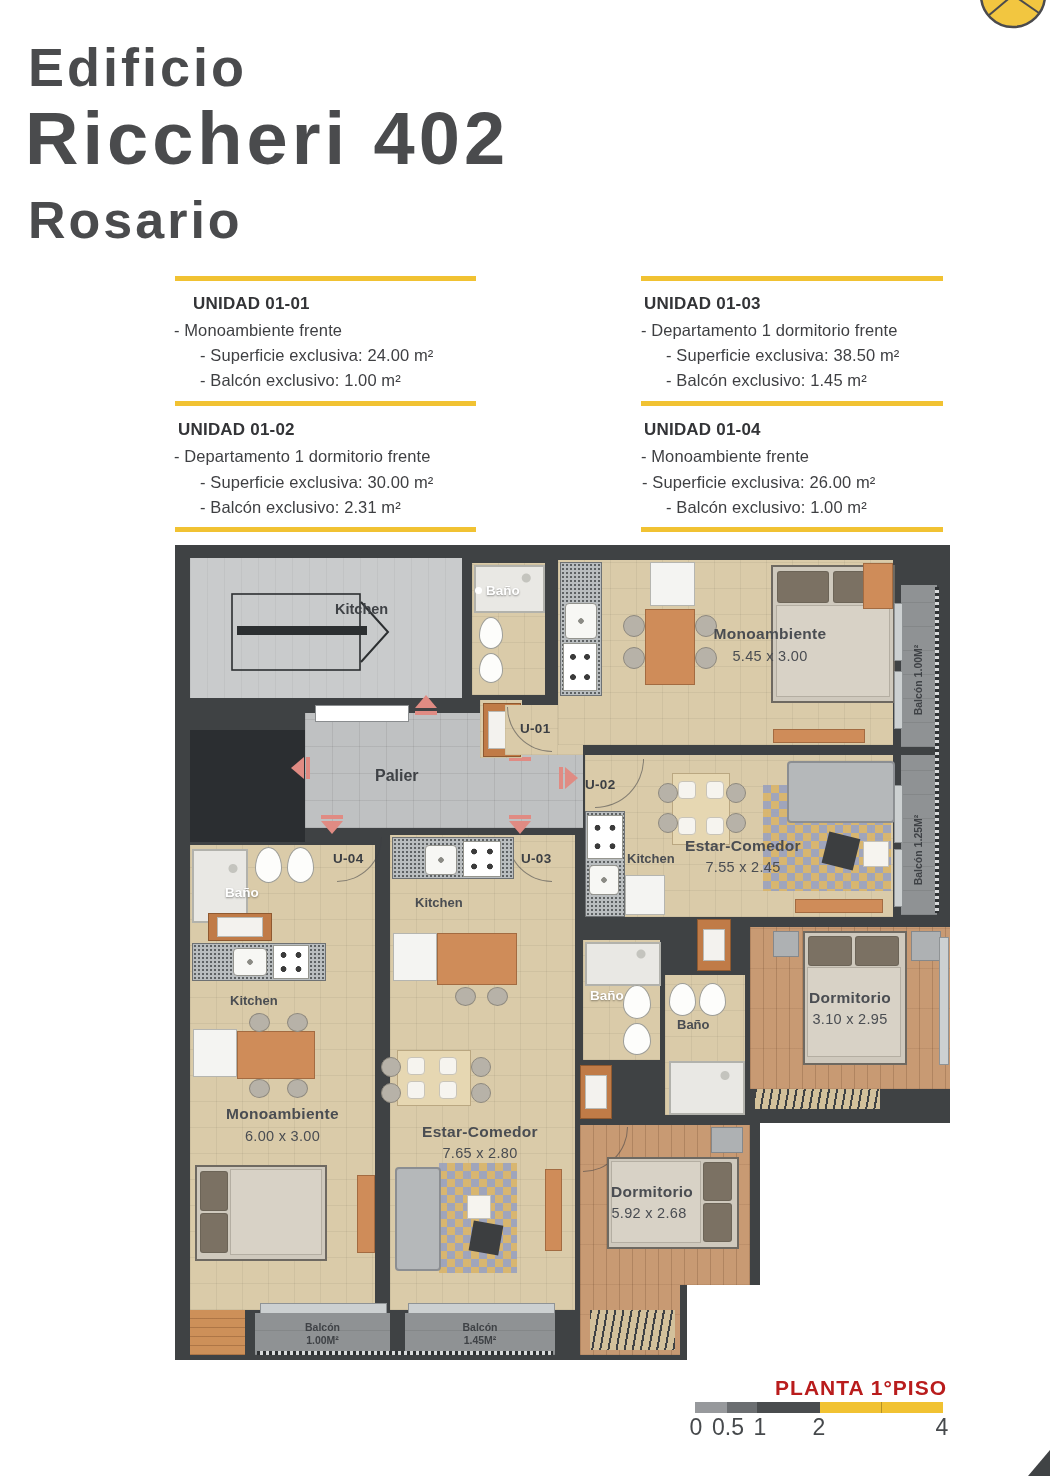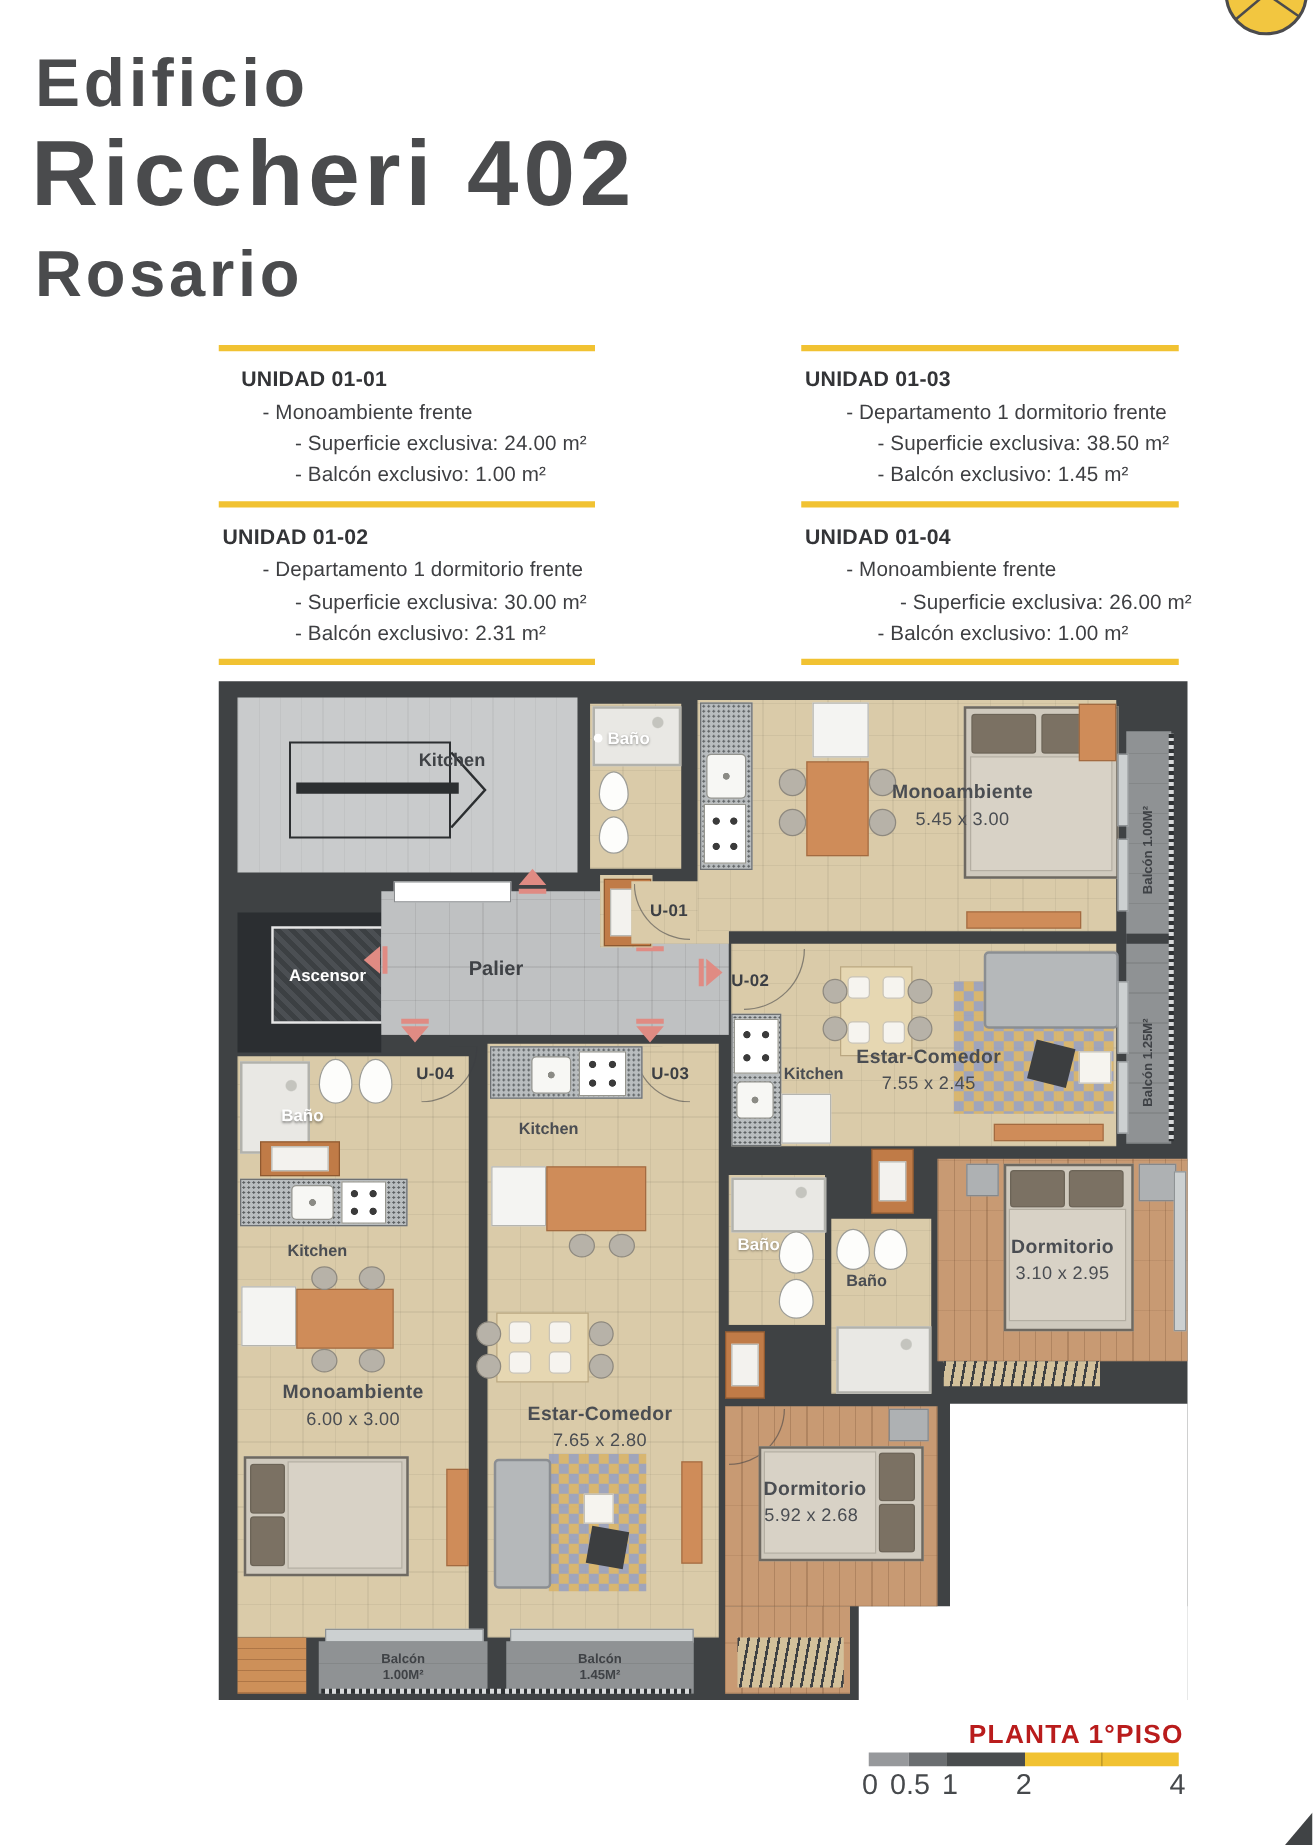--- a/index.html
+++ b/index.html
@@ -6,21 +6,21 @@
   body{width:1050px;height:1476px;position:relative;overflow:hidden;
        font-family:"Liberation Sans","DejaVu Sans",sans-serif;color:#4a4b4d;}
   .abs{position:absolute;}
   
   .t1{font-size:54px;font-weight:700;letter-spacing:3px;color:#4a4b4d;}
   .t2{font-size:74px;font-weight:600;letter-spacing:4px;color:#4a4b4d;}
   .t3{font-size:52px;font-weight:600;letter-spacing:3px;color:#4a4b4d;}
   
   .ybar{height:5px;background:#f1c232;}
   .uhdr{font-size:17px;font-weight:700;color:#333437;letter-spacing:.2px;}
-  .utxt{font-size:16.5px;font-weight:400;color:#3e3f42;letter-spacing:.1px;margin-left:36px;}
+  .utxt{font-size:16.5px;font-weight:400;color:#3e3f42;letter-spacing:.1px;}
   
   #plan{left:175px;top:545px;width:775px;height:815px;background:#3f4244;position:absolute;}
   .room{background-color:#dacba9;background-image:
         repeating-linear-gradient(0deg,rgba(0,0,0,.05) 0 1px,transparent 1px 26px),
         repeating-linear-gradient(90deg,rgba(0,0,0,.05) 0 1px,transparent 1px 26px);}
   .wood{background-color:#c89a73;background-image:
         repeating-linear-gradient(90deg,rgba(90,55,30,.22) 0 1px,transparent 1px 13px),
         repeating-linear-gradient(0deg,rgba(90,55,30,.10) 0 1px,transparent 1px 40px);}
   .tile{background-color:#bfc1c2;background-image:
         repeating-linear-gradient(0deg,rgba(0,0,0,.07) 0 1px,transparent 1px 27px),
@@ -104,40 +104,37 @@
 <div class="abs utxt" style="left:200px;top:473px">- Superficie exclusiva: 30.00 m²</div>
 <div class="abs utxt" style="left:200px;top:498px">- Balcón exclusivo: 2.31 m²</div>
 
 <div class="abs uhdr" style="left:644px;top:294px">UNIDAD 01-03</div>
 <div class="abs utxt" style="left:641px;top:321px">- Departamento 1 dormitorio frente</div>
 <div class="abs utxt" style="left:666px;top:346px">- Superficie exclusiva: 38.50 m²</div>
 <div class="abs utxt" style="left:666px;top:371px">- Balcón exclusivo: 1.45 m²</div>
 
 <div class="abs uhdr" style="left:644px;top:420px">UNIDAD 01-04</div>
 <div class="abs utxt" style="left:641px;top:447px">- Monoambiente frente</div>
-<div class="abs utxt" style="left:684px;top:473px">- Superficie exclusiva: 26.00 m²</div>
+<div class="abs utxt" style="left:642px;top:473px">- Superficie exclusiva: 26.00 m²</div>
 <div class="abs utxt" style="left:666px;top:498px">- Balcón exclusivo: 1.00 m²</div>
 
 <div id="plan">
 
   <div class="abs" style="left:585px;top:578px;width:190px;height:237px;background:#fff"></div>
   <div class="abs" style="left:512px;top:740px;width:263px;height:75px;background:#fff"></div>
 
   <div class="abs conc" style="left:15px;top:13px;width:272px;height:140px"></div>
   <svg class="abs" style="left:15px;top:13px" width="272" height="140">
     <rect x="42" y="36" width="128" height="76" fill="none" stroke="#2c2f31" stroke-width="1.6"></rect>
     <rect x="47" y="68" width="130" height="9" fill="#2c2f31"></rect>
     <path d="M171 44 L198 74 L171 104" fill="none" stroke="#2c2f31" stroke-width="2"></path>
   </svg>
   <div class="abs plab" style="left:160px;top:56px;font-size:14.5px">Kitchen</div>
 
   <div class="abs" style="left:15px;top:185px;width:115px;height:112px;background:#2b2e31"></div>
-  <div class="abs" style="left:42px;top:196px;width:86px;height:74px;border:2px solid #e6e6e6;background:repeating-linear-gradient(45deg,#4b4f53 0 4px,#3c4043 4px 8px);display:flex;align-items:center;justify-content:center">
-    <span class="lblW" style="font-size:13.5px;text-shadow:none">Ascensor</span>
-  </div>
 
   <div class="abs tile" style="left:130px;top:168px;width:278px;height:115px"></div>
   <div class="abs" style="left:140px;top:160px;width:92px;height:15px;background:#fff;border:1px solid #8a8d8f"></div>
   <div class="abs plab" style="left:200px;top:222px">Palier</div>
 
   <div class="abs triU" style="left:240px;top:150px"></div>
   <div class="abs abar" style="left:240px;top:166px;width:22px;height:4px"></div>
   <div class="abs triU" style="left:334px;top:196px"></div>
   <div class="abs abar" style="left:334px;top:212px;width:22px;height:4px"></div>
   <div class="abs abar" style="left:384px;top:222px;width:4px;height:22px"></div>

